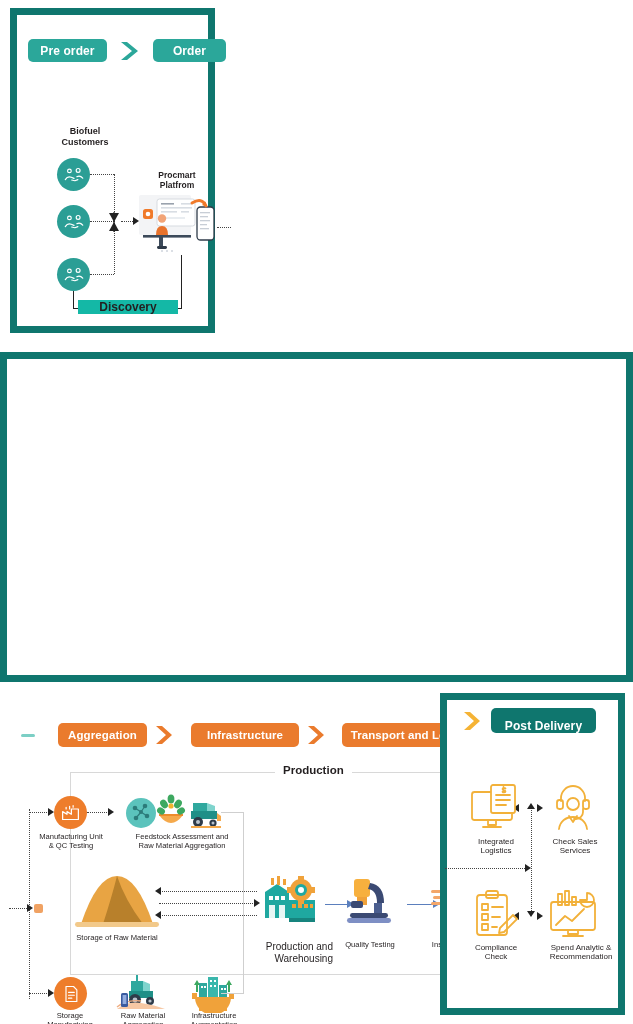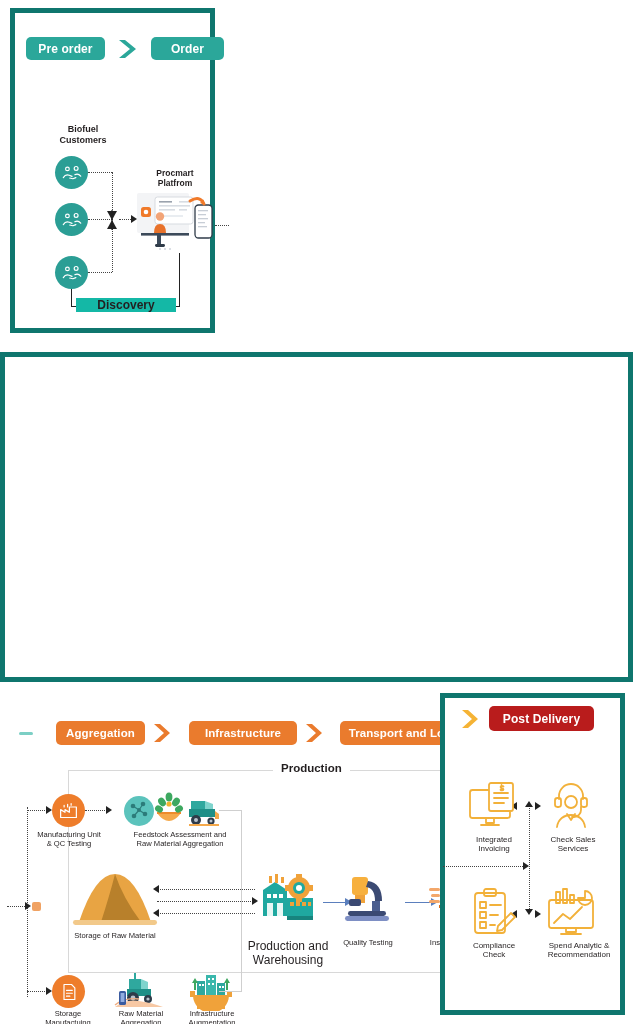--- a/index.html
+++ b/index.html
@@ -1,27 +1,27 @@
 <!DOCTYPE html>
 <html><head>
 <meta charset="utf-8">
 <style>
   html,body{margin:0;padding:0;background:#ffffff;}
   body{width:633px;height:1024px;position:relative;overflow:hidden;
        font-family:"Liberation Sans","DejaVu Sans",sans-serif;color:#231f20;}
 
-  .panel{position:absolute;background:#fff;border:5px solid #0f766e;box-sizing:border-box;}
+  .panel{position:absolute;background:#fff;border:7px solid #0f766e;box-sizing:border-box;}
 
   
   .pill{display:inline-flex;align-items:center;justify-content:center;
         border-radius:5px;color:#fff;font-weight:bold;letter-spacing:.1px;
         white-space:nowrap;box-sizing:border-box;}
   .pill.teal{background:#2BA79A;}
   .pill.orange{background:#EA7B2D;}
-  .pill.amber{background:#b91c1c;}
+  .pill.amber{background:#0f766e;align-items:flex-end;}
 
   .chev{display:inline-block;position:relative;}
   .chev svg{display:block;}
 
   
   .lbl{position:absolute;text-align:center;line-height:1.18;white-space:pre-line;}
 
   
   .circ{position:absolute;border-radius:50%;display:flex;align-items:center;justify-content:center;}
   .circ.teal{background:#2B9E95;}
@@ -379,21 +379,21 @@
       <g fill="#F0A23A">
         <rect x="37" y="2" width="6" height="5"></rect>
           <rect x="37" y="25" width="6" height="5"></rect>
         <rect x="26" y="13" width="5" height="6"></rect>
           <rect x="49" y="13" width="5" height="6"></rect>
       </g>
       <circle cx="40" cy="16" r="6" fill="#1FA8A0"></circle>
       <circle cx="40" cy="16" r="3" fill="#ffffff"></circle>
     </svg>
   </span>
-  <div class="lbl" style="left:240px;top:582px;width:86px;font-size:12px;">Production and
+  <div class="lbl" style="left:240px;top:582px;width:86px;font-size:10px;text-align:right;">Production and
 Warehousing</div>
 
   <div class="blueLn" style="left:318px;top:545px;width:24px;"></div>
   <div class="arrowRb" style="left:340px;top:541px;"></div>
 
   <span style="position:absolute;left:339px;top:516px;">
     <svg width="48" height="50" viewBox="0 0 48 50">
       <rect x="8" y="4" width="16" height="18" rx="3" fill="#F7B03E"></rect>
       <rect x="11" y="22" width="10" height="8" fill="#F0A23A"></rect>
       <rect x="5" y="26" width="12" height="7" rx="2" fill="#3B4A73"></rect>
@@ -500,21 +500,21 @@
   <span style="position:absolute;left:22px;top:83px;">
     <svg width="52" height="48" viewBox="0 0 52 48" fill="none" stroke="#F2B13A" stroke-width="1.8" stroke-linejoin="round" stroke-linecap="round">
       <rect x="3" y="9" width="40" height="28" rx="2.5"></rect>
       <path d="M19 37v5h8v-5M14 44h18"></path>
       <rect x="22" y="2" width="24" height="28" rx="2" fill="#fff"></rect>
       <path d="M27 12h14M27 17h14M27 22h10"></path>
       <path d="M34.5 4v4M36.5 5.5c-.6-1-3-1-3 .6s3 .8 3 2.2-2.4 1.5-3 .4"></path>
     </svg>
   </span>
   <div class="lbl" style="left:12px;top:137px;width:74px;font-size:8px;">Integrated
-Invoicing</div>
+Logistics</div>
 
   <span style="position:absolute;left:102px;top:83px;">
     <svg width="48" height="48" viewBox="0 0 48 48" fill="none" stroke="#F2B13A" stroke-width="1.8" stroke-linejoin="round" stroke-linecap="round">
       <path d="M12 18v-3a12 12 0 0 1 24 0v3"></path>
       <rect x="8" y="17" width="6" height="9" rx="2.4"></rect>
       <rect x="34" y="17" width="6" height="9" rx="2.4"></rect>
       <path d="M34 26v3a7 7 0 0 1-7 7h-2"></path>
       <circle cx="24" cy="21" r="6"></circle>
       <path d="M10 46c1-8 7-12 14-12s13 4 14 12"></path>
       <path d="M20 33l4 6 4-6"></path>

